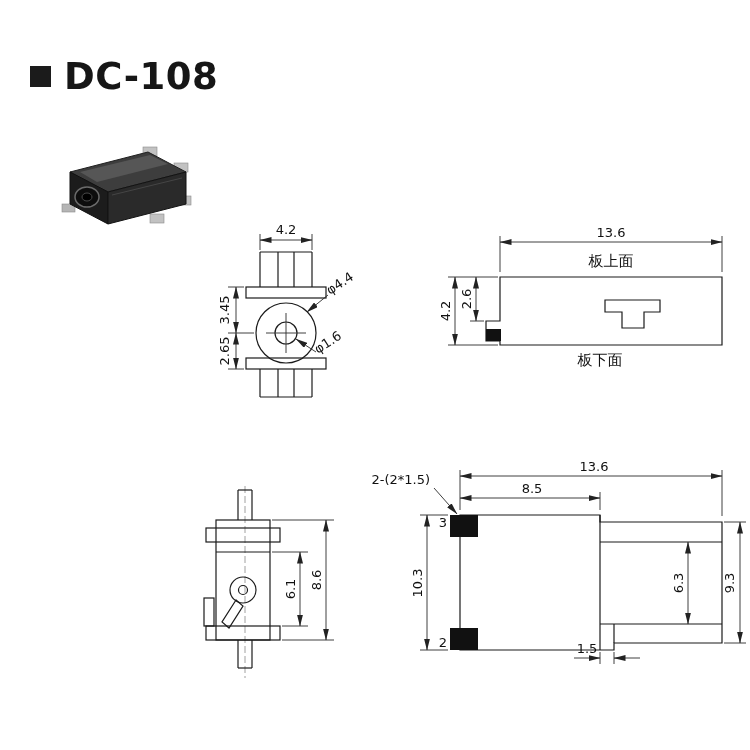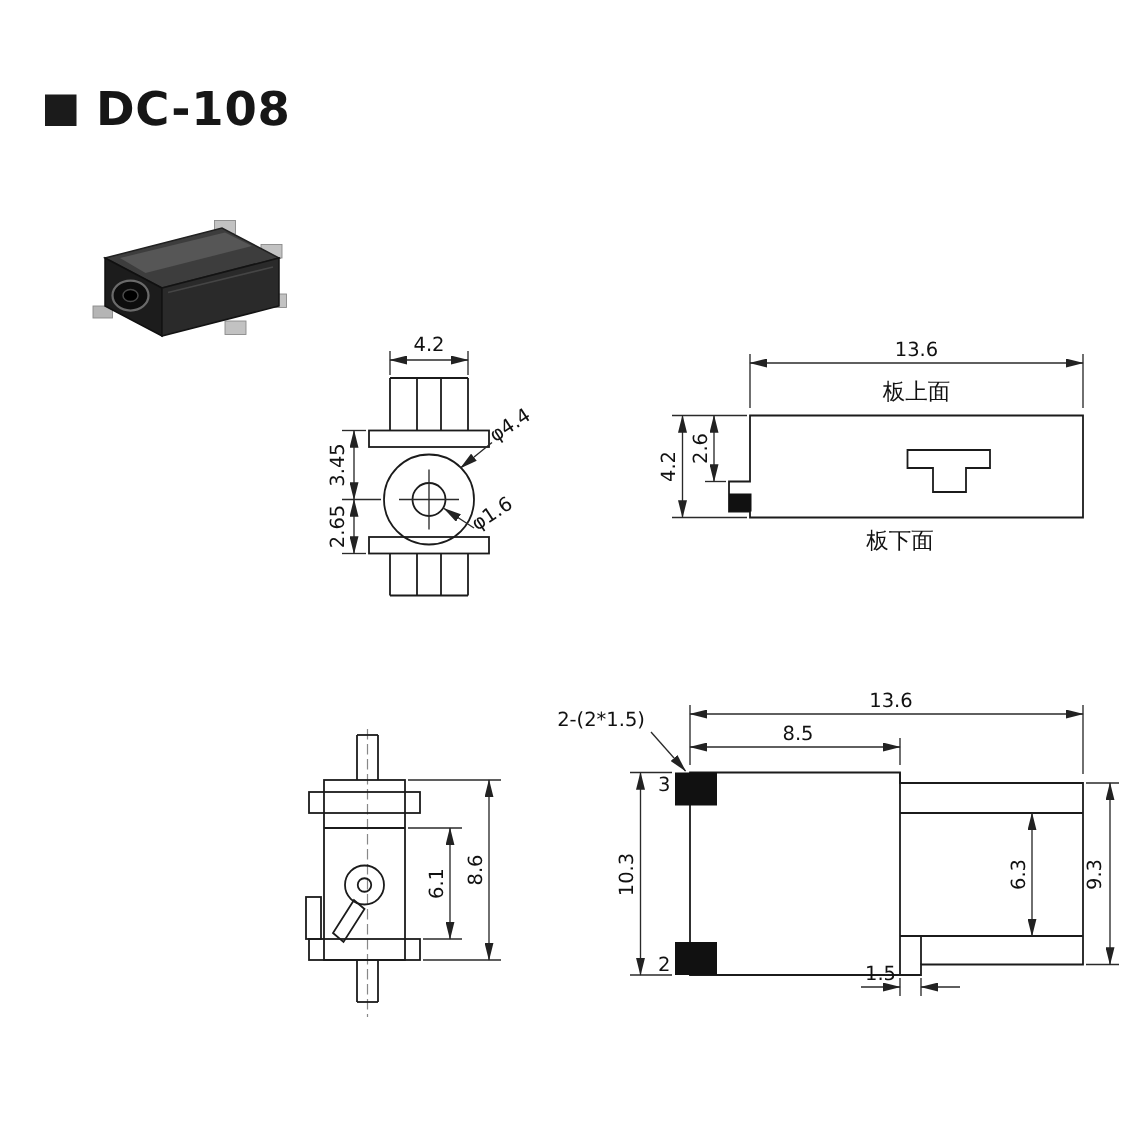--- a/index.html
+++ b/index.html
@@ -1,19 +1,19 @@
 <!DOCTYPE html>
 <html><head>
 <meta charset="utf-8">
 <style>
   html,body{margin:0;padding:0;background:#ffffff;}
   .page{position:relative;width:750px;height:750px;background:#ffffff;overflow:hidden;
         font-family:"DejaVu Sans",sans-serif;}
   .title{position:absolute;left:30px;top:55px;display:flex;align-items:center;gap:13px;
-         font-size:31px;font-weight:600;color:#161616;letter-spacing:0.5px;}
+         font-size:37px;font-weight:600;color:#161616;letter-spacing:0.5px;}
   .sq{width:21px;height:21px;background:#1b1b1b;display:inline-block;}
   svg.drawing{position:absolute;left:0;top:0;}
   .ol{stroke:#1b1b1b;stroke-width:1.2;fill:none;stroke-linejoin:miter;}
   .dl{stroke:#2a2a2a;stroke-width:0.9;fill:none;}
   .txt{font-family:"DejaVu Sans",sans-serif;font-size:13px;fill:#111;}
   .cjk{font-size:15px;}
   .cl{stroke:#888;stroke-width:0.8;stroke-dasharray:7 3;fill:none;}
 </style>
 </head>
 <body>

